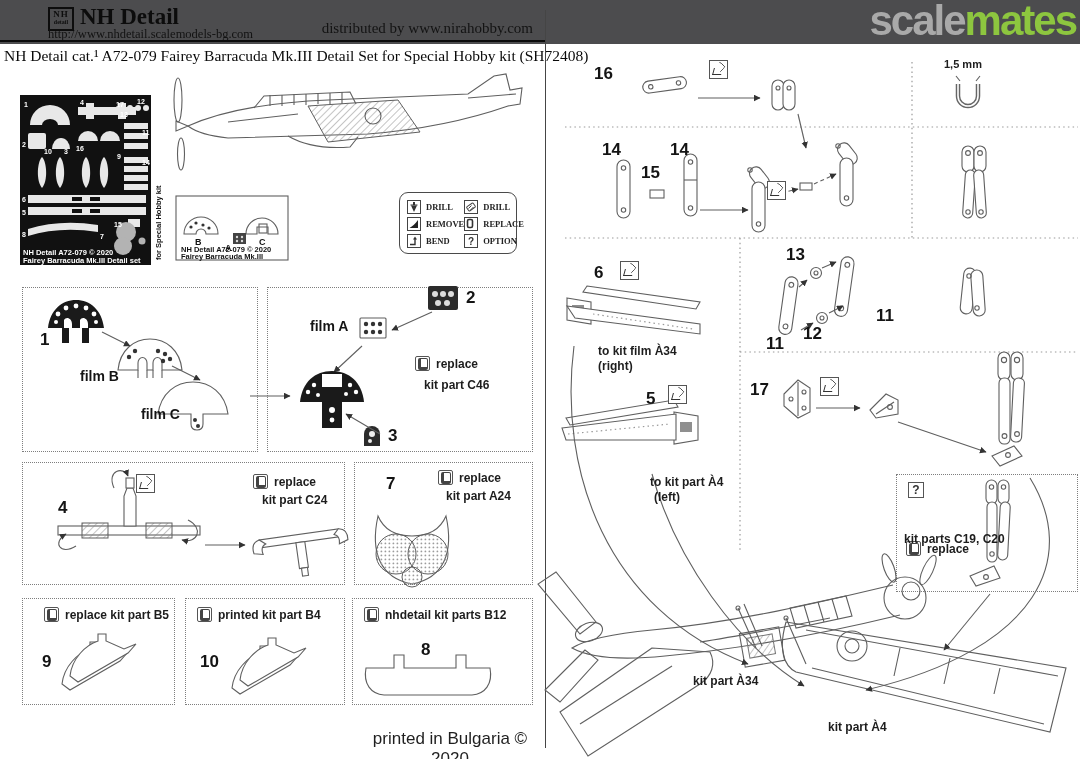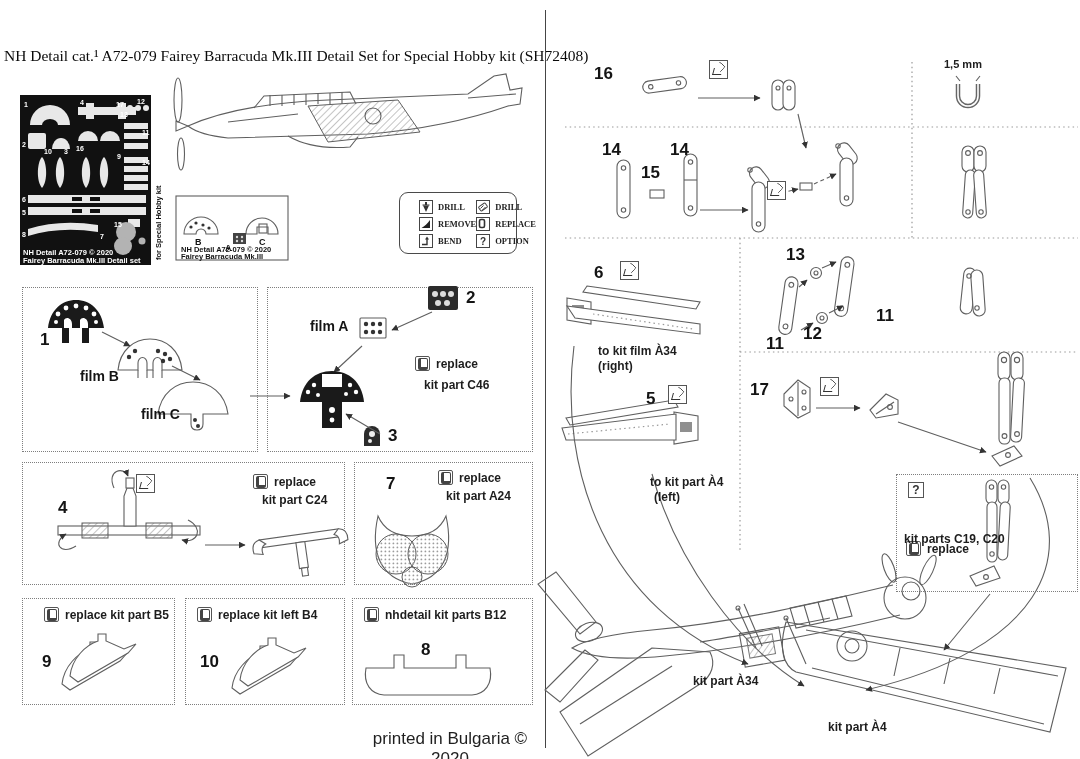--- a/index.html
+++ b/index.html
@@ -35,34 +35,45 @@
   .bend-icon{position:absolute;width:19px;height:19px;border:1.1px solid #555;background:#fff;box-sizing:border-box}
   .bend-icon::before{content:"";position:absolute;left:3px;bottom:3px;width:8px;height:6px;
             border-left:1.7px solid #333;border-bottom:1.7px solid #333;transform:skewX(-15deg)}
   .bend-icon::after{content:"";position:absolute;right:3px;top:2px;width:7px;height:7px;
             border-top:1.7px solid #333;border-right:1.7px solid #333;transform:rotate(40deg);border-radius:1px}
   .q-icon{position:absolute;width:16px;height:16px;border:1.2px solid #555;background:#fff;
           font:bold 12px/14px "Liberation Sans",sans-serif;text-align:center;color:#333;box-sizing:border-box}
   
   .legend{position:absolute;left:399px;top:192px;width:118px;height:62px;border:1.3px solid #4a4a4a;
           border-radius:9px;box-sizing:border-box;display:grid;grid-template-columns:1fr 1fr;
-          padding:5px 4px 4px 19px;background:#fff}
+          padding:5px 4px 4px 7px;background:#fff}
   .leg-item{display:flex;align-items:center;gap:5px;font:bold 8.5px "Liberation Serif",serif;color:#222}
   .leg-ic{flex:0 0 auto}
   .printed{position:absolute;left:360px;top:729px;width:180px;text-align:center;font-size:17px;color:#1f1f1f}
   svg .ln{stroke:#5f5f5f;fill:none;stroke-width:1.1}
   svg .wfill{fill:#fff;stroke:#5f5f5f;stroke-width:1.1}
   svg .dot{stroke:#9a9a9a;stroke-dasharray:1.5 3.2;stroke-width:1.2;fill:none}
   svg text{font-family:"Liberation Sans",sans-serif}
 </style>
 </head>
 <body>
 
 <div class="page">
 
+  <div class="topbar">
+    <div class="nh-logo">
+      <div class="t">NH</div>
+      <div class="b">detail</div>
+    </div>
+    <div class="brand">NH Detail</div>
+    <div class="brand-url">http://www.nhdetail.scalemodels-bg.com</div>
+    <div class="distributed">distributed by www.nirahobby.com</div>
+    <div class="scalemates"><span class="sm-scale">scale</span><span class="sm-mates">mates</span></div>
+    <div class="header-rule"></div>
+  </div>
 
   <div class="doc-title">NH Detail cat.¹ A72-079 Fairey Barracuda Mk.III Detail Set for Special Hobby kit (SH72408)</div>
   <div class="divider"></div>
 
   <div class="dbox" style="left:22px;top:287px;width:236px;height:165px"></div>
   <div class="dbox" style="left:267px;top:287px;width:266px;height:165px"></div>
   <div class="dbox" style="left:22px;top:462px;width:323px;height:123px"></div>
   <div class="dbox" style="left:354px;top:462px;width:179px;height:123px"></div>
   <div class="dbox" style="left:22px;top:598px;width:153px;height:107px"></div>
   <div class="dbox" style="left:185px;top:598px;width:160px;height:107px"></div>
@@ -564,21 +575,21 @@
   <div class="slbl" style="left:446px;top:489px">kit part A24</div>
 
   <div class="rep-row" style="left:44px;top:607px">
     <span class="rep-icon"></span>
     <span>replace kit part B5</span>
   </div>
   <div class="num" style="left:42px;top:652px">9</div>
 
   <div class="rep-row" style="left:197px;top:607px">
     <span class="rep-icon"></span>
-    <span>replace kit left B4</span>
+    <span>printed kit part B4</span>
   </div>
   <div class="num" style="left:200px;top:652px">10</div>
 
   <div class="rep-row" style="left:364px;top:607px">
     <span class="rep-icon"></span>
     <span>nhdetail kit parts B12</span>
   </div>
   <div class="num" style="left:421px;top:640px">8</div>
 
   <div class="printed">printed in Bulgaria © 2020</div>

